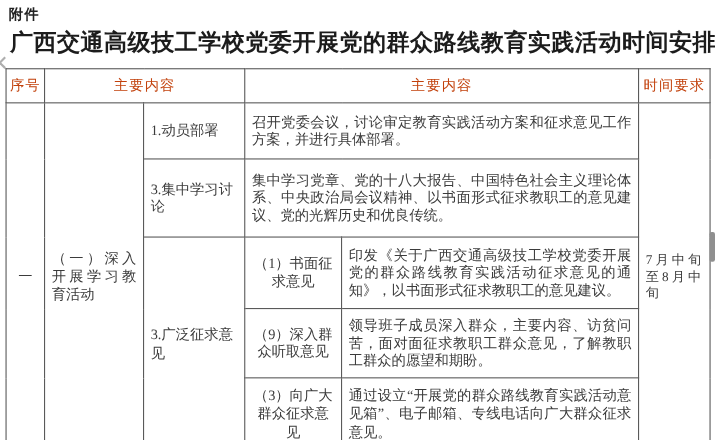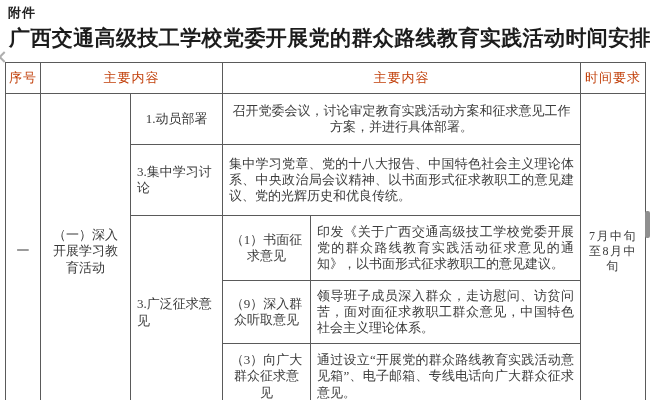--- a/index.html
+++ b/index.html
@@ -28,21 +28,21 @@
     padding:2px 6px;
     vertical-align:middle;
     line-height:1.25;
     overflow:hidden;
     word-break:break-all;
   }
   tr.hrow td{
     height:26px;font-weight:normal;text-align:center;
     font-size:13px;color:#c2410c;padding:2px;letter-spacing:1px;
   }
-  tr.r1 td{height:46px;text-align:center;}
+  tr.r1 td{height:46px;}
   tr.r2 td{height:66px;}
   tr.r3 td{height:60px;}
   tr.r4 td{height:58px;}
   tr.r5 td{height:61px;}
   td.center{text-align:center;}
   td.phase{padding:2px 5px;text-align:justify;}
   td.step{padding:2px 4px 2px 6px;text-align:left;}
   td.sublabel{padding:2px 4px 2px 6px;text-align:center;}
   td.content{padding:2px 6px;text-align:justify;}
   td.time{
@@ -97,21 +97,21 @@
         <td class="step">3.集中学习讨论</td>
         <td class="content" colspan="2">集中学习党章、党的十八大报告、中国特色社会主义理论体系、中央政治局会议精神、以书面形式征求教职工的意见建议、党的光辉历史和优良传统。</td>
       </tr>
       <tr class="r3">
         <td class="step" rowspan="3">3.广泛征求意见</td>
         <td class="sublabel">（1）书面征求意见</td>
         <td class="content">印发《关于广西交通高级技工学校党委开展党的群众路线教育实践活动征求意见的通知》，以书面形式征求教职工的意见建议。</td>
       </tr>
       <tr class="r4">
         <td class="sublabel">（9）深入群众听取意见</td>
-        <td class="content">领导班子成员深入群众，走访慰问、访贫问苦，面对面征求教职工群众意见，中国特色社会主义理论体系。</td>
+        <td class="content">领导班子成员深入群众，主要内容、访贫问苦，面对面征求教职工群众意见，了解教职工群众的愿望和期盼。</td>
       </tr>
       <tr class="r5">
         <td class="sublabel">（3）向广大群众征求意见</td>
         <td class="content">通过设立“开展党的群众路线教育实践活动意见箱”、电子邮箱、专线电话向广大群众征求意见。</td>
       </tr>
     </tbody>
   </table>
 
   <div class="scrollbar-thumb"></div>
 

